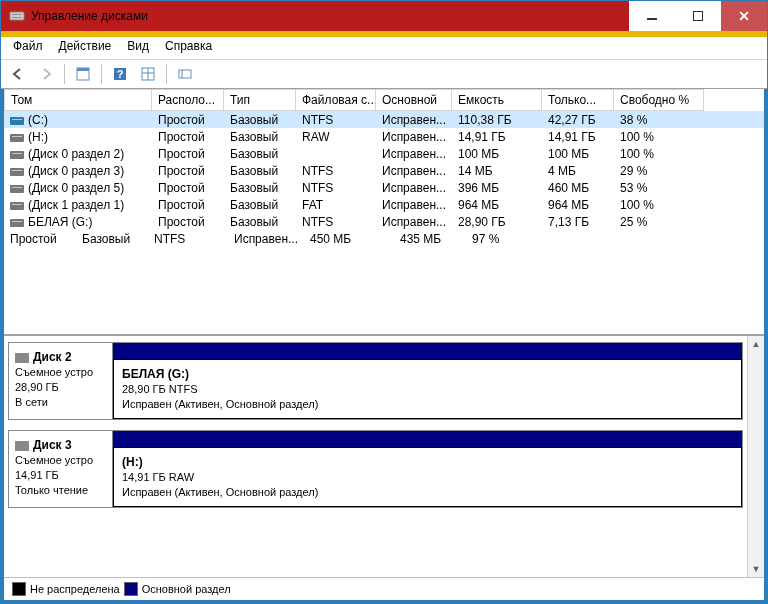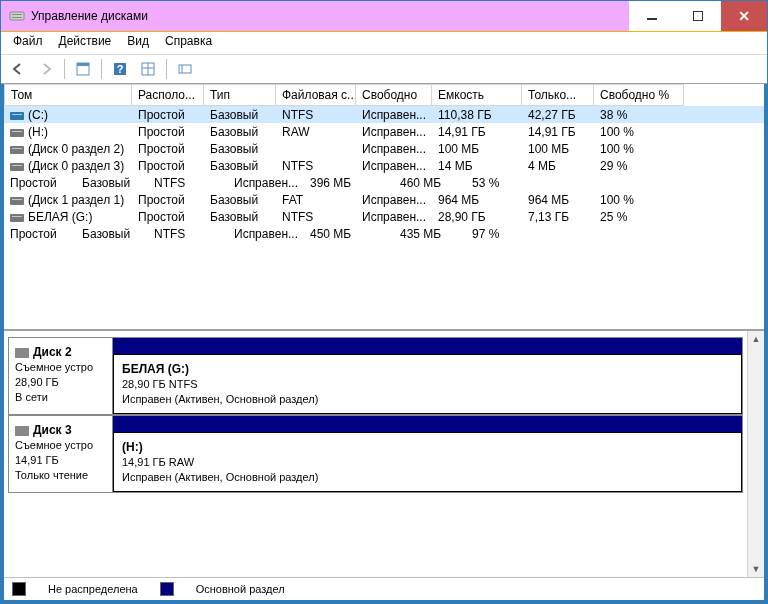--- a/index.html
+++ b/index.html
@@ -1,17 +1,17 @@
 <!DOCTYPE html>
 <html><head>
 <meta charset="utf-8">
 <style>
 html,body{margin:0;padding:0;font-family:"Segoe UI",Tahoma,sans-serif;font-size:12px;background:#fff;color:#000}
 .window{width:768px;height:604px;border:1px solid #2e7cb8;box-sizing:border-box;background:#fff;display:flex;flex-direction:column}
-.titlebar{height:30px;background:#f0abfc;display:flex;align-items:center;border-bottom:1px solid #eab308}
+.titlebar{height:30px;background:#b91c1c;display:flex;align-items:center;border-bottom:6px solid #eab308}
 .titlebar .icon{width:16px;height:16px;margin:0 6px 0 8px}
 .titlebar .title{flex:1;font-size:12px}
 .winbtn{width:46px;height:30px;display:flex;align-items:center;justify-content:center}
 .winbtn.min{background:#fff}
 .winbtn.max{background:#fff}
 .winbtn.close{background:#c75050;color:#fff;font-weight:bold;font-size:14px}
 .menubar{height:22px;display:flex;padding:0 4px;border-bottom:1px solid #d9d9d9}
 .menubar span{padding:2px 8px;cursor:default}
 .toolbar{height:28px;display:flex;align-items:center;padding:0 4px;gap:2px;border-bottom:1px solid #a0a0a0}
 .tbtn{width:24px;height:24px;display:flex;align-items:center;justify-content:center;border:1px solid transparent}
@@ -23,31 +23,31 @@
 .lv-header .col{border:1px solid #d5d5d5;border-left:none;background:#fff;height:22px;display:flex;align-items:center}
 .lv-header .col:first-child{border-left:1px solid #d5d5d5}
 .lv-row{display:flex;height:17px;align-items:center}
 .lv-row.selected{background:#cde8ff}
 .lv-row .cell:first-child{display:flex;align-items:center;gap:4px}
 .vol-icon{width:14px;height:10px;display:inline-block}
 .graphical{flex:1;display:flex;overflow:hidden}
 .gv-body{flex:1;overflow:auto;padding:6px 4px}
 .gv-scroll{width:16px;background:#f0f0f0;border-left:1px solid #d0d0d0;display:flex;flex-direction:column;align-items:center;justify-content:space-between;padding:2px 0}
 .scroll-arrow{width:12px;height:12px;display:flex;align-items:center;justify-content:center;color:#606060;font-size:9px}
-.disk-row{display:flex;border:1px solid #888;background:#fff}
+.disk-row{display:flex;margin-bottom:10px;border:1px solid #888;background:#fff}
 .disk-label{width:104px;padding:6px;border-right:1px solid #888;box-sizing:border-box;font-size:11px;line-height:1.35}
 .disk-label b{font-size:12px}
 .disk-label .dicon{display:inline-block;width:14px;height:10px;background:#888;margin-right:4px;vertical-align:middle}
 .part-area{flex:1;display:flex;flex-direction:column}
 .part-top{height:16px;background:#000080}
 .part-body{flex:1;border:1px solid #000;margin:0;padding:6px 8px;font-size:11px;line-height:1.35}
 .part-body b{font-size:12px}
-.legend{height:22px;border-top:1px solid #c0c0c0;display:flex;align-items:center;padding:0 8px;gap:22px;font-size:11px}
+.legend{height:22px;border-top:1px solid #c0c0c0;display:flex;align-items:center;padding:0 8px;gap:4px;font-size:11px}
 .lg-sw{width:12px;height:12px;display:inline-block;border:1px solid #666}
-.c0{width:128px}.c1{width:72px}.c2{width:72px}.c3{width:80px}.c4{width:76px}.c5{width:90px}.c6{width:72px}.c7{width:90px}
+.c0{width:148px}.c1{width:72px}.c2{width:72px}.c3{width:80px}.c4{width:76px}.c5{width:90px}.c6{width:72px}.c7{width:90px}
 </style>
 </head>
 <body>
 
 <div class="window">
   <div class="titlebar">
     <span class="icon">
       <svg width="16" height="16">
           <rect x="1" y="4" width="14" height="8" rx="1" fill="#d0d0d0" stroke="#888"></rect>
           <rect x="3" y="6" width="10" height="1" fill="#888"></rect>
@@ -116,21 +116,21 @@
       </div>
   </div>
 
   <div class="content">
     <div class="listview">
       <div class="lv-header">
         <div class="col c0">Том</div>
         <div class="col c1">Располо...</div>
         <div class="col c2">Тип</div>
         <div class="col c3">Файловая с...</div>
-        <div class="col c4">Свободно</div>
+        <div class="col c4">Основной</div>
         <div class="col c5">Емкость</div>
         <div class="col c6">Только...</div>
         <div class="col c7">Свободно %</div>
       </div>
       <div id="lv-rows">
           <div class="lv-row selected">
             <div class="cell c0">
               <span class="vol-icon"><svg width="14" height="10">
                   <rect x="0" y="1" width="14" height="8" rx="1" fill="#2a7ab0"></rect>
                   <rect x="2" y="3" width="10" height="1" fill="#fff" opacity="0.6"></rect>
@@ -187,20 +187,27 @@
             </div>
             <div class="cell c1">Простой</div>
             <div class="cell c2">Базовый</div>
             <div class="cell c3">NTFS</div>
             <div class="cell c4">Исправен...</div>
             <div class="cell c5">14 МБ</div>
             <div class="cell c6">4 МБ</div>
             <div class="cell c7">29 %</div>
           </div>
           <div class="lv-row">
+            <div class="cell c0">
+              <span class="vol-icon"><svg width="14" height="10">
+                  <rect x="0" y="1" width="14" height="8" rx="1" fill="#777"></rect>
+                  <rect x="2" y="3" width="10" height="1" fill="#fff" opacity="0.6"></rect>
+                </svg></span>
+              <span>(Диск 0 раздел 5)</span>
+            </div>
             <div class="cell c1">Простой</div>
             <div class="cell c2">Базовый</div>
             <div class="cell c3">NTFS</div>
             <div class="cell c4">Исправен...</div>
             <div class="cell c5">396 МБ</div>
             <div class="cell c6">460 МБ</div>
             <div class="cell c7">53 %</div>
           </div>
           <div class="lv-row">
             <div class="cell c0">

